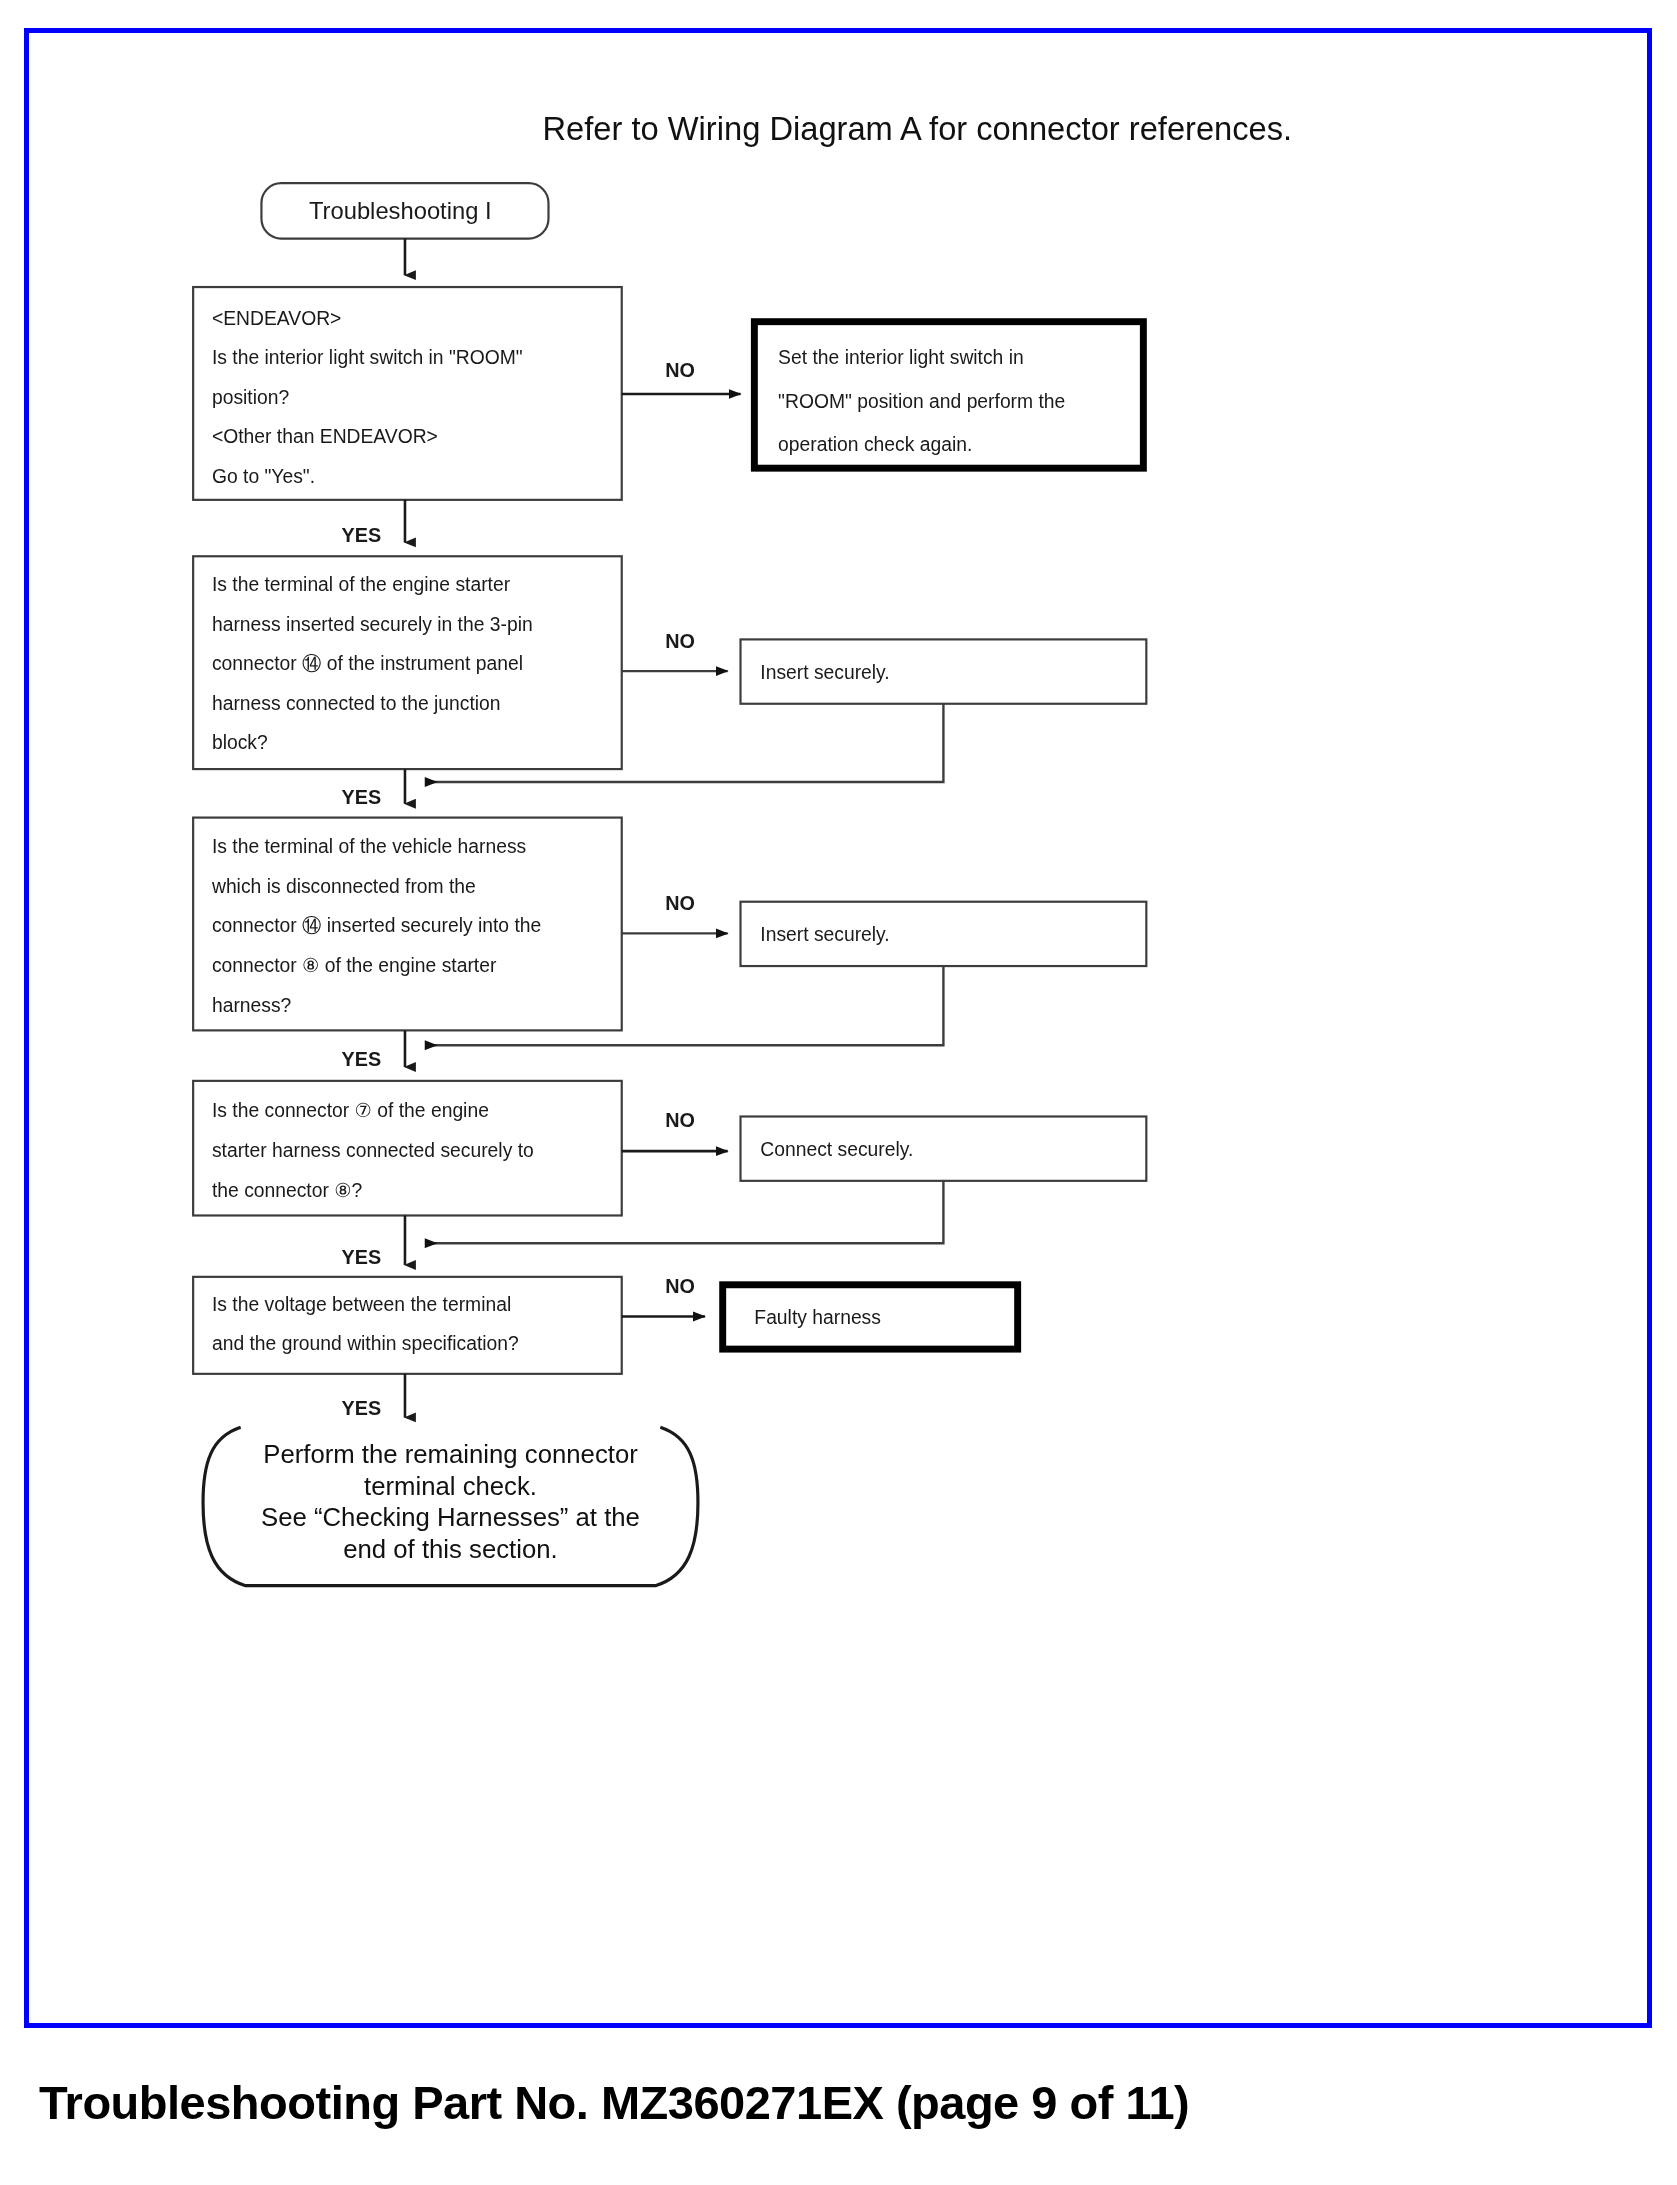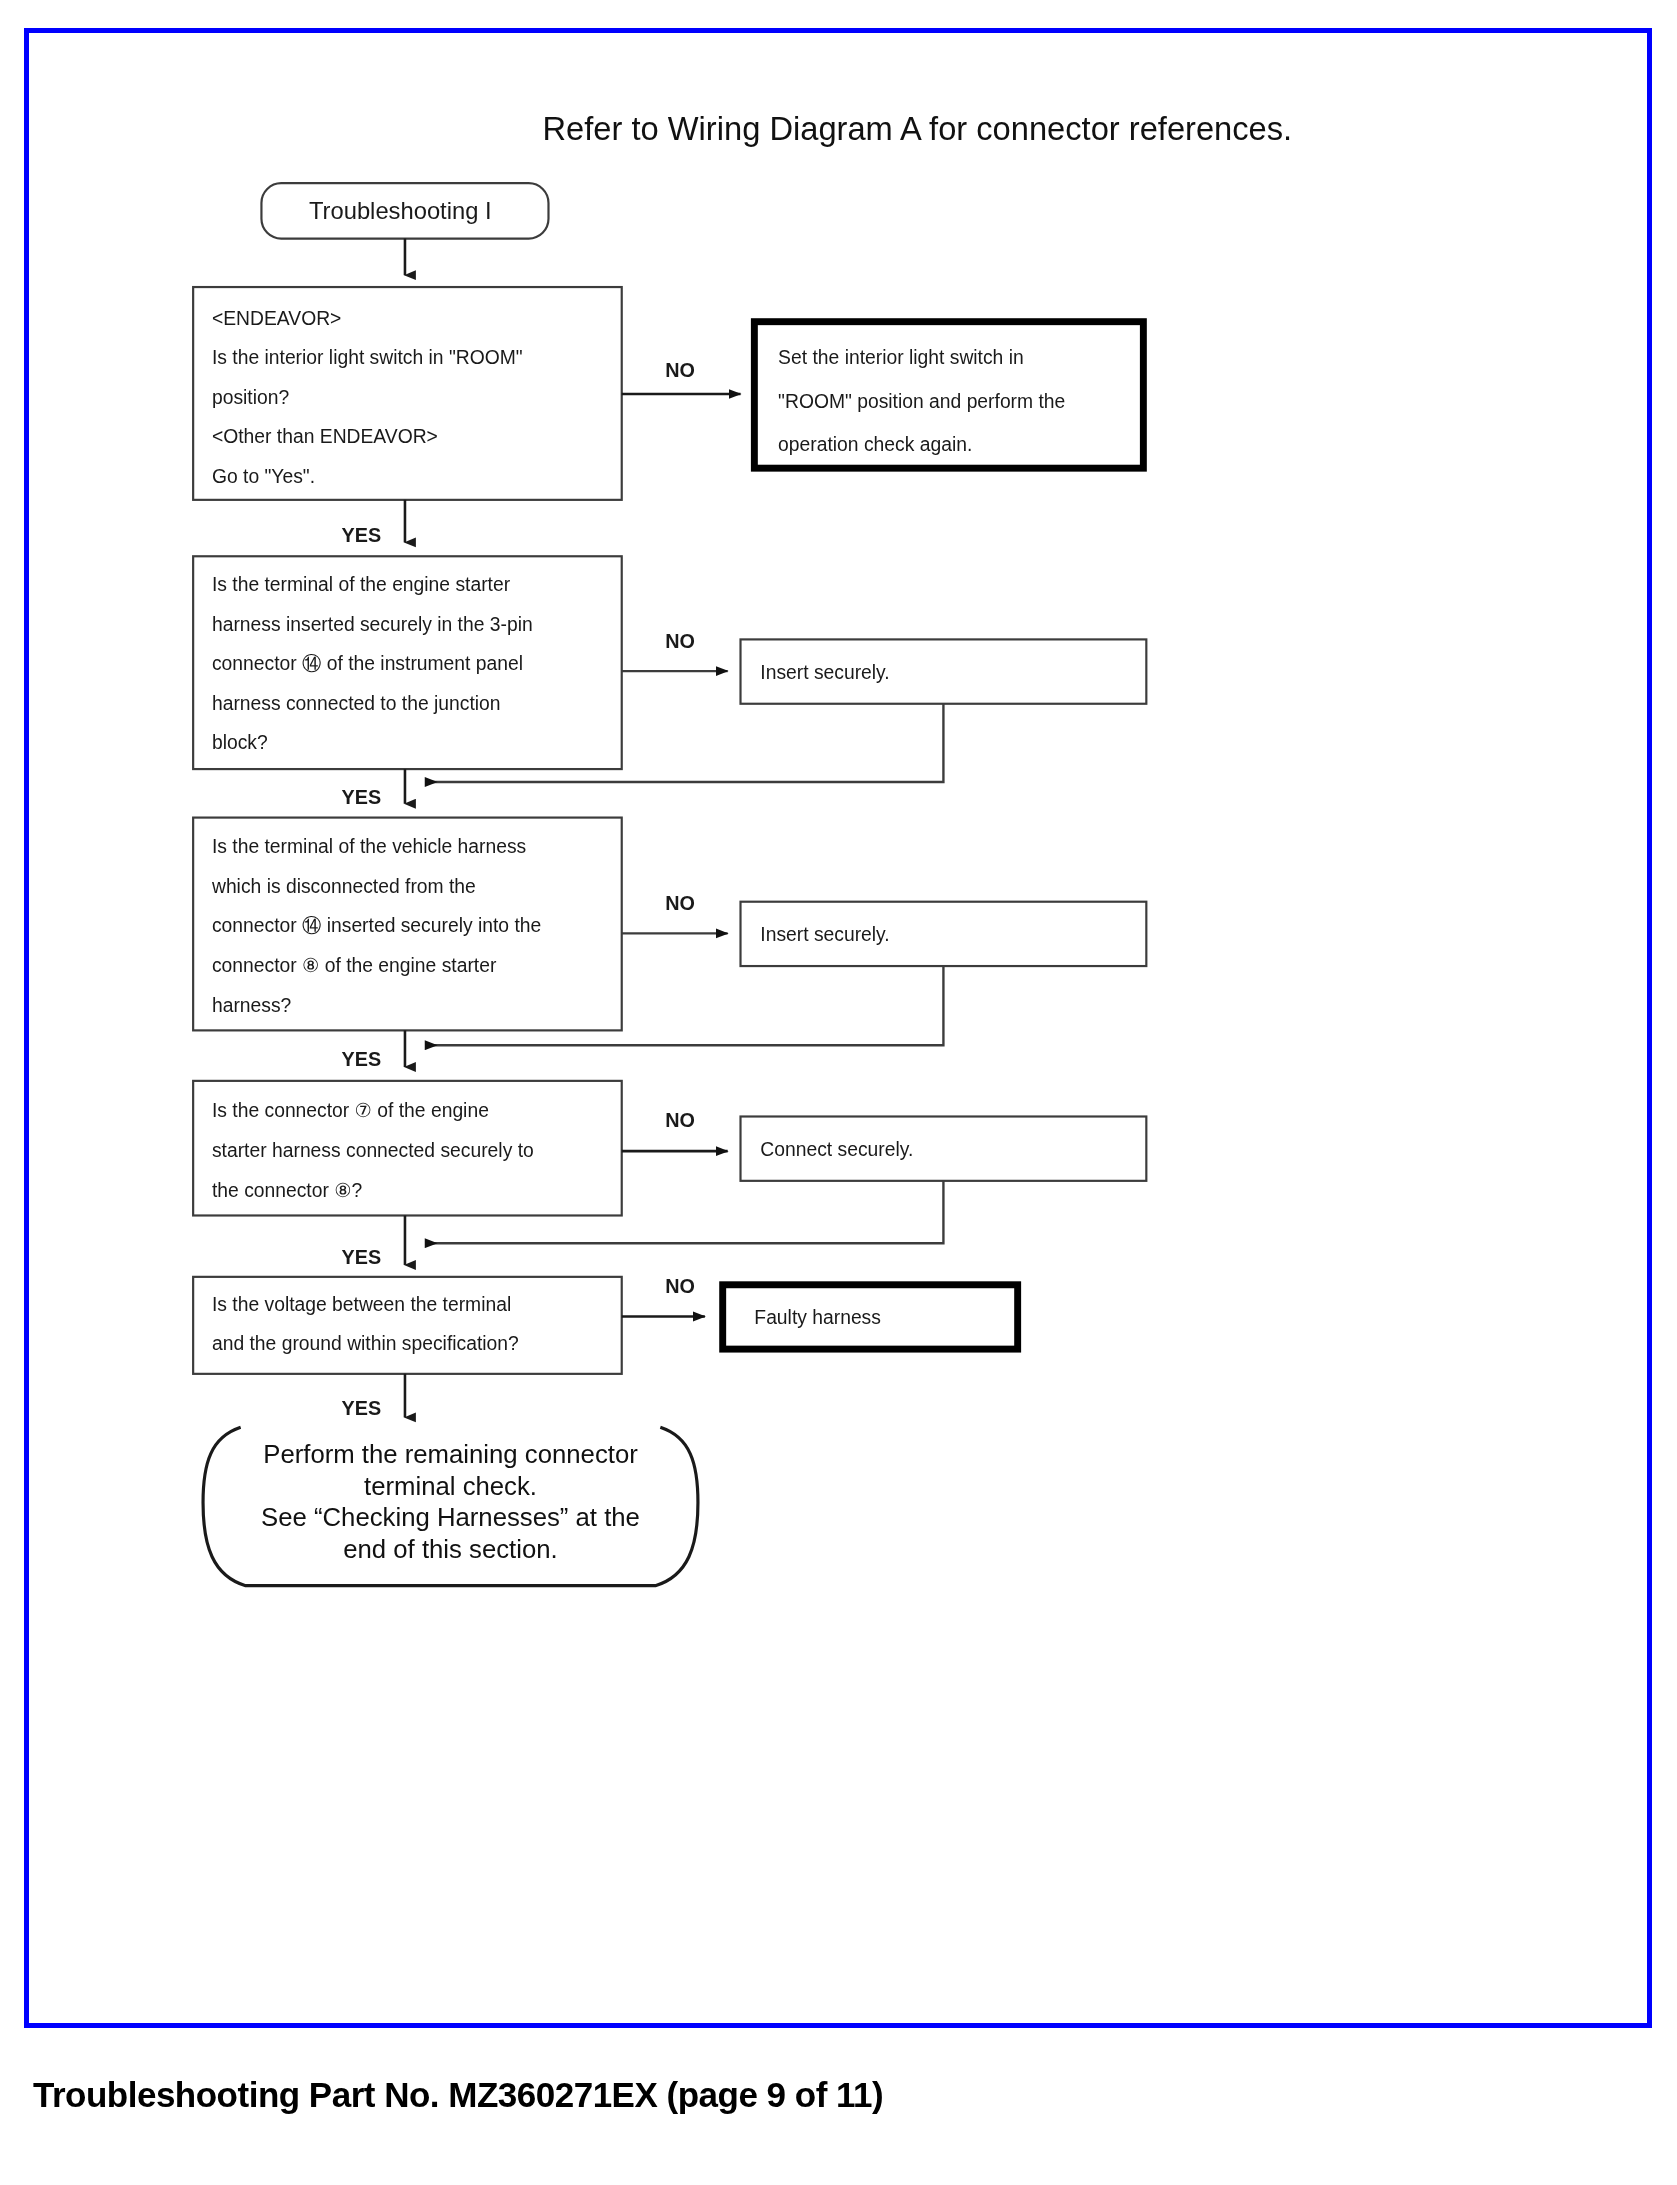--- a/index.html
+++ b/index.html
@@ -32,24 +32,24 @@
   }
   #diagram {
     position: absolute;
     left: 0;
     top: 0;
     width: 1677px;
     height: 2039px;
   }
   #footer {
     position: absolute;
-    left: 33px;
+    left: 39px;
     top: 2075px;
     width: 1584px;
-    font-size: 35px;
+    font-size: 47px;
     font-weight: bold;
     letter-spacing: -0.5px;
     color: #000000;
     font-family: "Liberation Sans", sans-serif;
     white-space: nowrap;
   }
   .fc-text {
     font-family: "Liberation Sans", sans-serif;
     font-size: 19.5px;
     fill: #1a1a1a;

